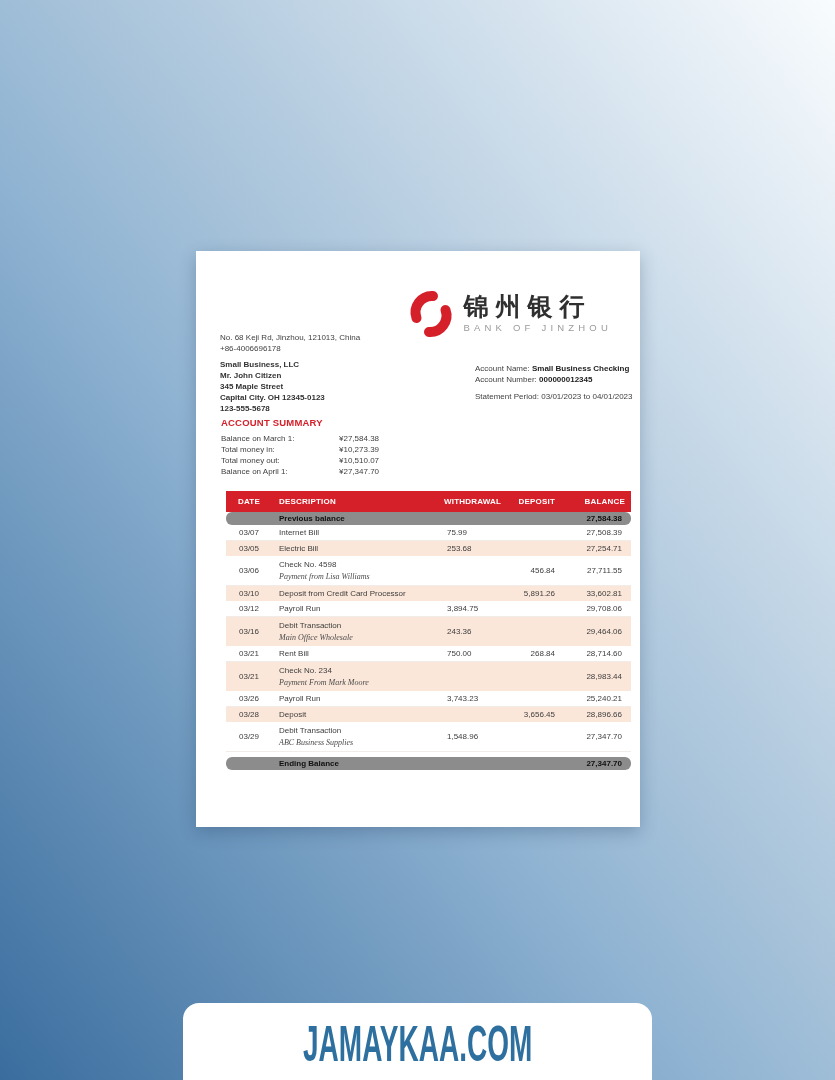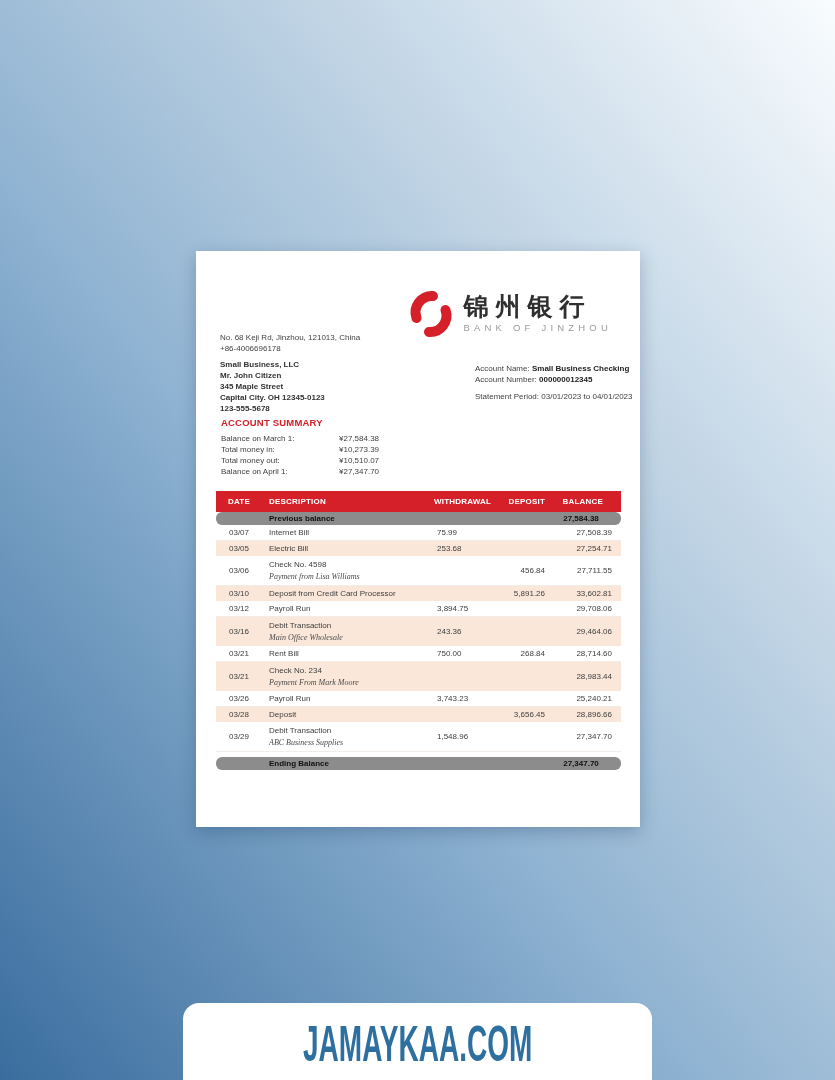--- a/index.html
+++ b/index.html
@@ -24,30 +24,30 @@
   .customer-address{position:absolute;left:24px;top:108px;font-size:8px;line-height:11px;color:#333;font-weight:bold;}
   .account-meta{position:absolute;left:279px;top:113px;font-size:8px;line-height:10.5px;color:#3f3f3f;}
   .account-meta .val{font-weight:bold;color:#222;}
   .meta-gap{height:7px;}
   
   .summary-title{position:absolute;left:25px;top:166px;font-size:9.5px;font-weight:bold;color:#d5202a;letter-spacing:.2px;}
   .summary-list{position:absolute;left:25px;top:182px;font-size:8px;line-height:11px;color:#3f3f3f;}
   .sum-label{display:inline-block;width:118px;}
   .sum-value{display:inline-block;text-align:right;}
   
-  .txn-table{position:absolute;left:20px;top:240px;width:405px;font-size:8px;color:#3d3d3d;}
+  .txn-table{position:absolute;left:30px;top:240px;width:405px;font-size:8px;color:#3d3d3d;}
   .trow,.thead,.grayrow{display:grid;grid-template-columns:46px 172px 60px 56px 71px;align-items:center;}
   .thead{height:21px;background:#d5202a;color:#fff;font-weight:bold;letter-spacing:.2px;}
   .thead .h-date{text-align:center;}
   .thead .h-desc{padding-left:7px;}
   .thead .h-wd,.thead .h-dp{text-align:right;padding-right:5px;}
-  .thead .h-bal{text-align:right;padding-right:18px;}
+  .thead .h-bal{text-align:right;padding-right:6px;}
   .grayrow{height:13px;background:#8c8c8c;color:#101010;font-weight:bold;border-radius:6px;}
   .grayrow .g-label{grid-column:2;padding-left:7px;}
-  .grayrow .g-bal{grid-column:5;text-align:center;padding-right:9px;}
+  .grayrow .g-bal{grid-column:5;text-align:right;padding-right:9px;}
   .grayrow.ending{margin-top:5px;}
   .tbody .trow:nth-child(odd){background:#ffffff;border-bottom:1px solid #f1ece7;}
   .tbody .trow:nth-child(even){background:#fbe7d9;}
   .trow{min-height:15px;}
   .trow.two{min-height:29px;}
   .c.date{text-align:center;}
   .c.desc{padding-left:7px;}
   .d1{line-height:11px;}
   .d2{line-height:11px;font-style:italic;color:#4a4a4a;margin-top:1px;font-family:"Liberation Serif","DejaVu Serif",serif;font-size:8px;}
   .d2:empty{display:none;}

